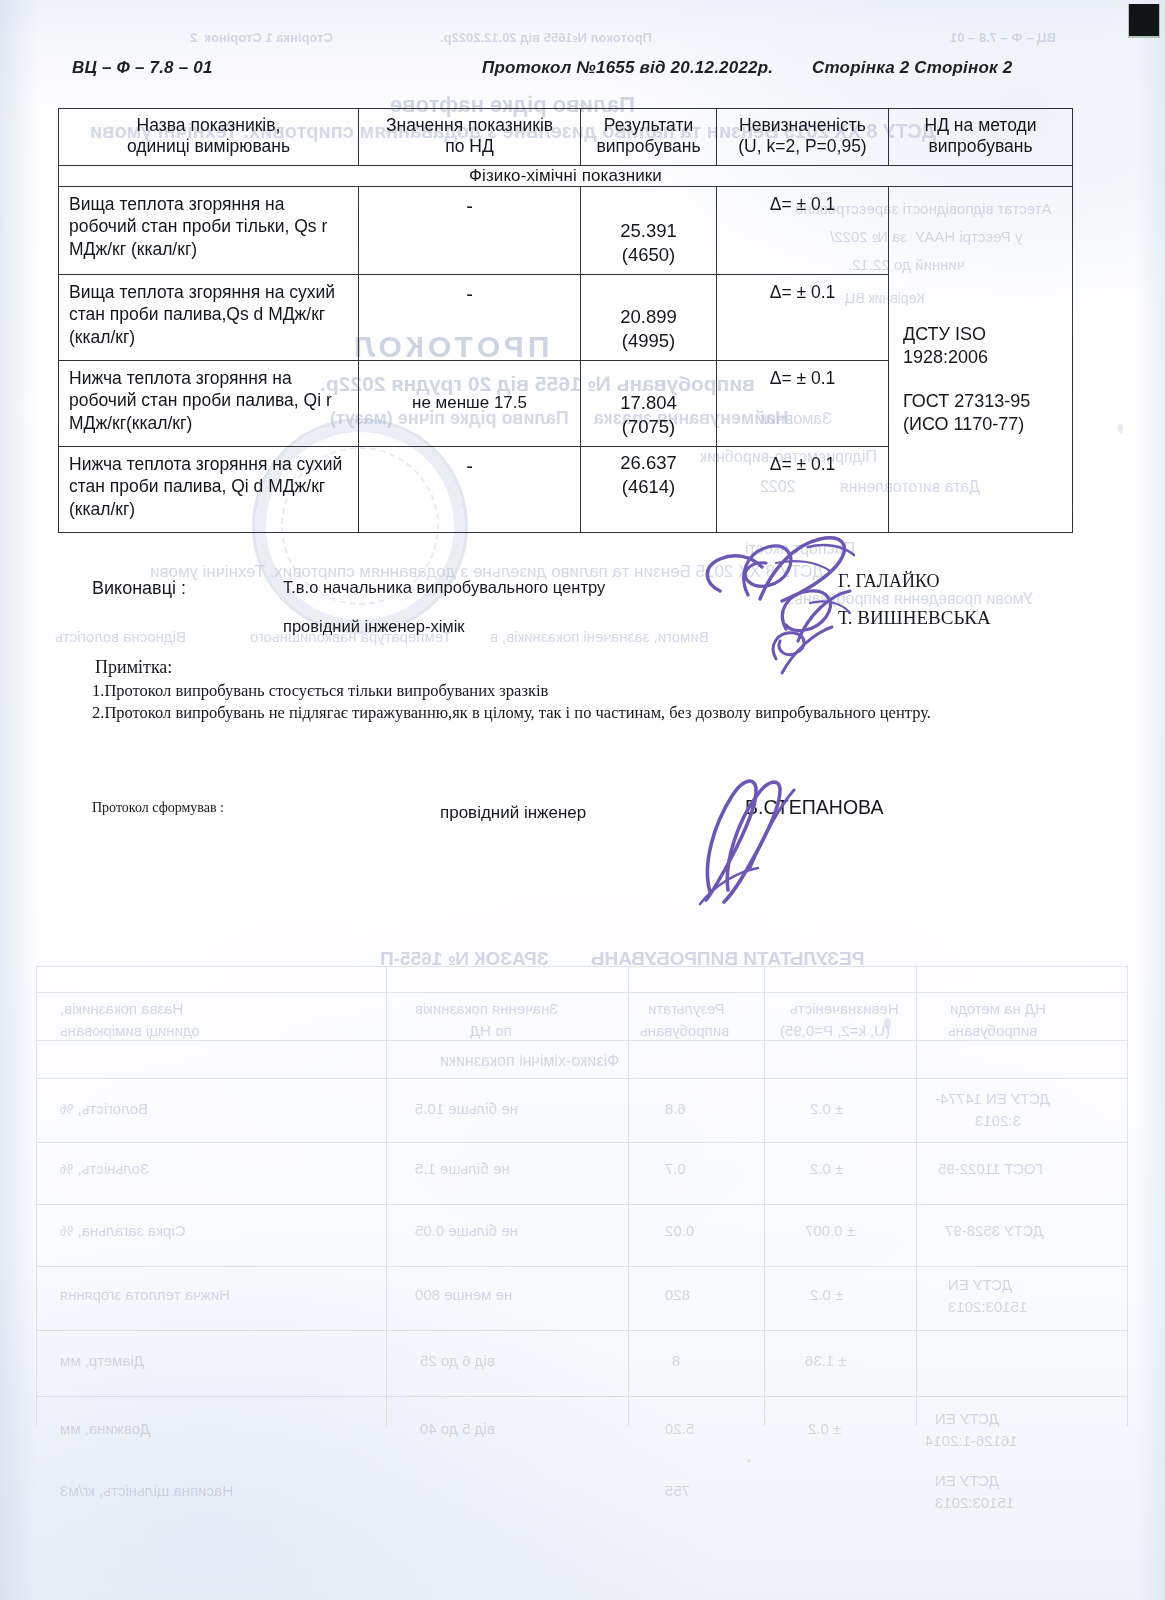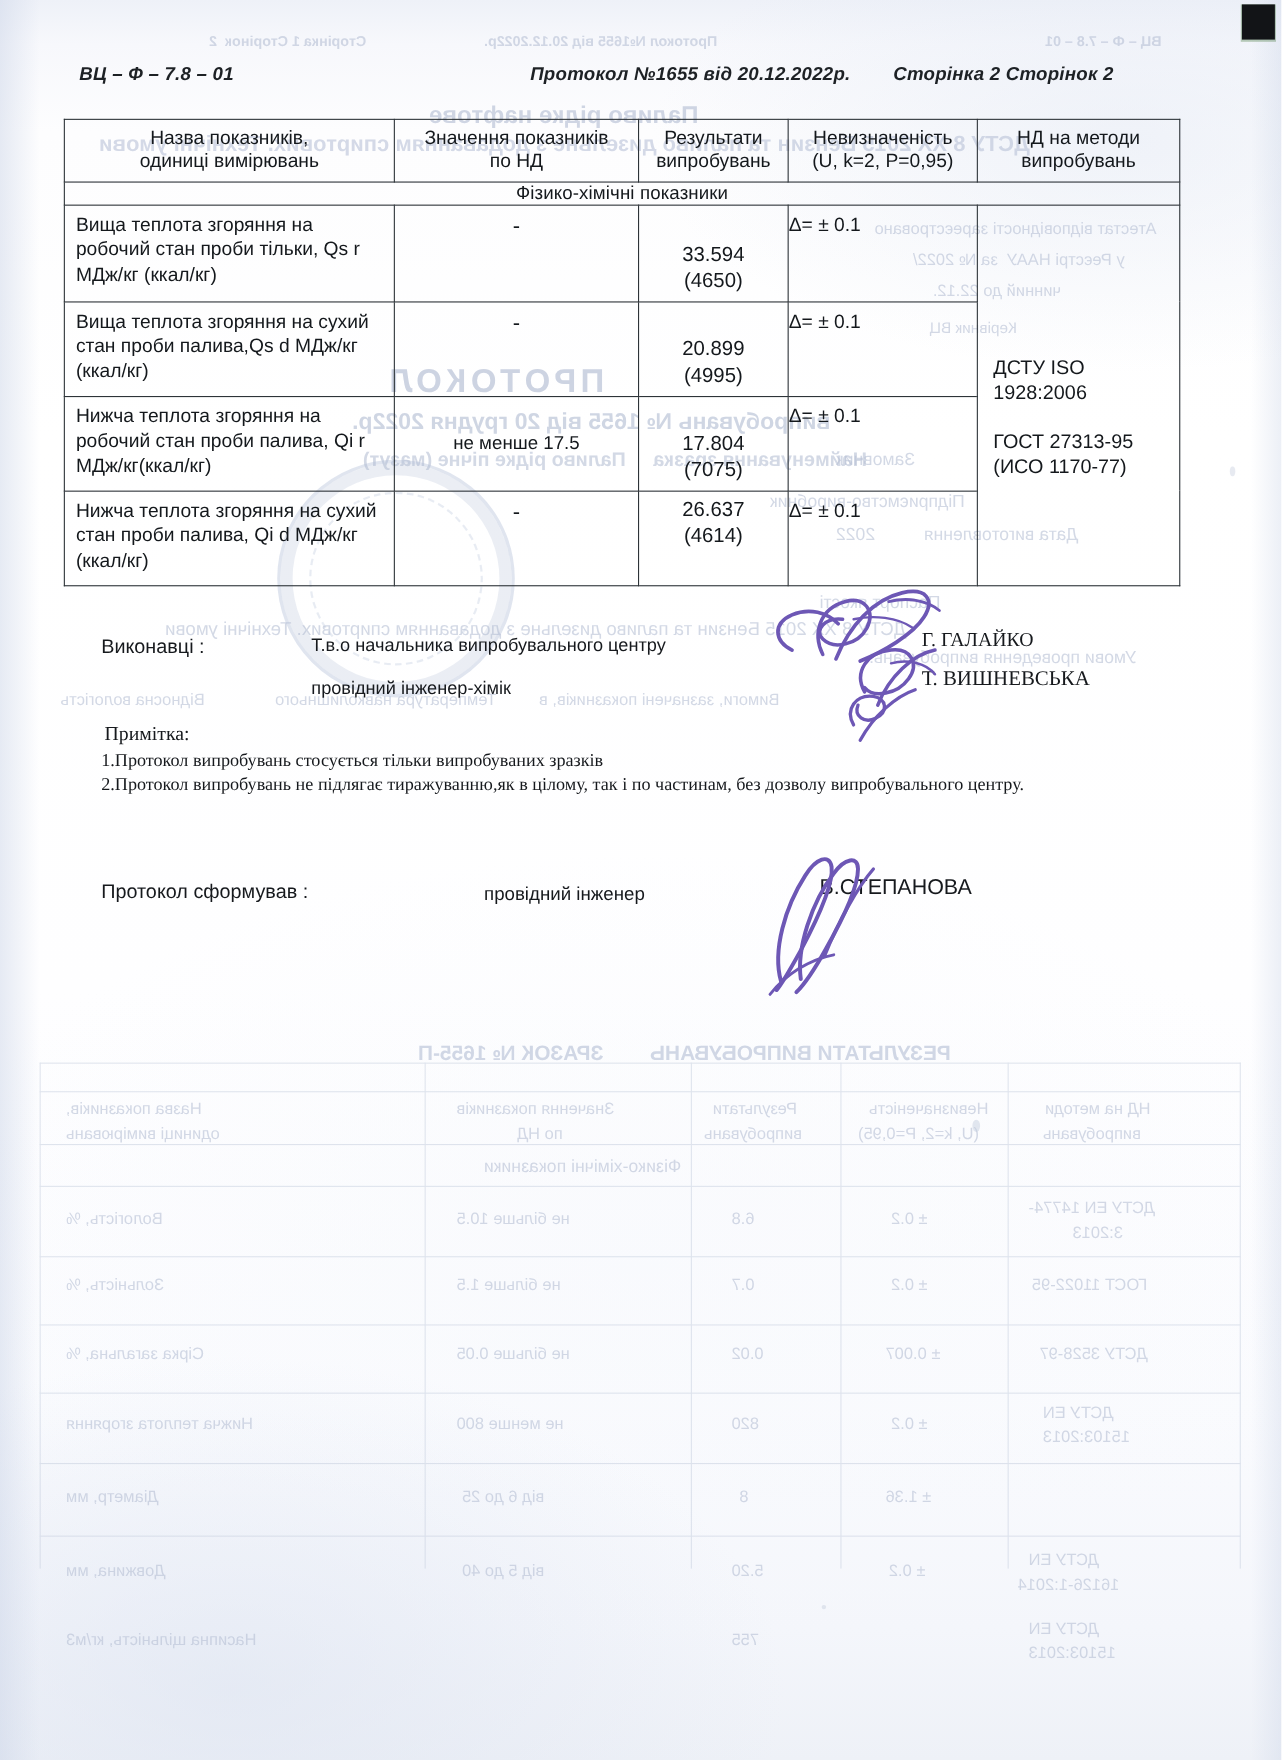--- a/index.html
+++ b/index.html
@@ -161,21 +161,21 @@
   .c-result {
     text-align: center;
     font-weight: bold;
     font-size: 18.5px;
     line-height: 1.33;
     vertical-align: bottom !important;
     padding: 0 4px 6px !important;
   }
   .c-result.up { vertical-align: middle !important; padding-bottom: 0 !important; }
   .c-unc {
-    text-align: left;
+    text-align: center;
     font-size: 17.5px;
     padding-top: 7px !important;
   }
   .c-method {
     text-align: left;
     padding: 0 0 0 14px !important;
     vertical-align: middle !important;
     line-height: 1.26;
     font-size: 18px;
   }
@@ -188,21 +188,21 @@
   #executors-label { left: 92px; top: 578px; font-size: 18px; text-align: center; }
   #exec-role-1 { left: 283px; top: 578px; font-size: 16.5px; }
   #exec-role-2 { left: 283px; top: 617px; font-size: 16.5px; }
   #exec-name-1 { left: 838px; top: 571px; font-size: 18px; font-family: "Liberation Serif", serif; }
   #exec-name-2 { left: 838px; top: 607px; font-size: 19px; font-family: "Liberation Serif", serif; }
 
   #note-label { left: 95px; top: 657px; font-size: 18px; font-family: "Liberation Serif", serif; }
   #note-1 { left: 92px; top: 681px; font-size: 16.5px; font-family: "Liberation Serif", serif; }
   #note-2 { left: 92px; top: 703px; font-size: 16.5px; font-family: "Liberation Serif", serif; }
 
-  #formed-label { left: 92px; top: 800px; font-size: 18px; }
+  #formed-label { left: 92px; top: 800px; font-size: 14px; font-family: Liberation Serif, serif; }
   #formed-role { left: 440px; top: 803px; font-size: 17px; }
   #formed-name { left: 745px; top: 796px; font-size: 19.5px; }
 
   
   .ink { position: absolute; pointer-events: none; }
   #sig-top { left: 690px; top: 533px; }
   #sig-bottom { left: 666px; top: 772px; }
 
   
   .speck { position: absolute; background: #c9d1e0; border-radius: 50%; opacity: .5; }
@@ -369,21 +369,21 @@
   </thead>
   <tbody>
     <tr class="sect-row">
       <td colspan="5">Фізико-хімічні показники</td>
     </tr>
 
     <tr style="height:88px;">
       <td class="c-name">Вища теплота згоряння на робочий стан проби тільки, Qs r МДж/кг (ккал/кг)</td>
       <td class="c-norm dash">-</td>
       <td class="c-result">
-        <span>33.594</span><br>
+        <span>25.391</span><br>
         <span>(4650)</span>
       </td>
       <td class="c-unc">Δ= ± 0.1</td>
       <td class="c-method" rowspan="4">
         <span class="m-a">
           <span>ДСТУ ISO</span><br>
           <span>1928:2006</span>
         </span>
         <span class="m-b">
           <span>ГОСТ 27313-95</span><br>

